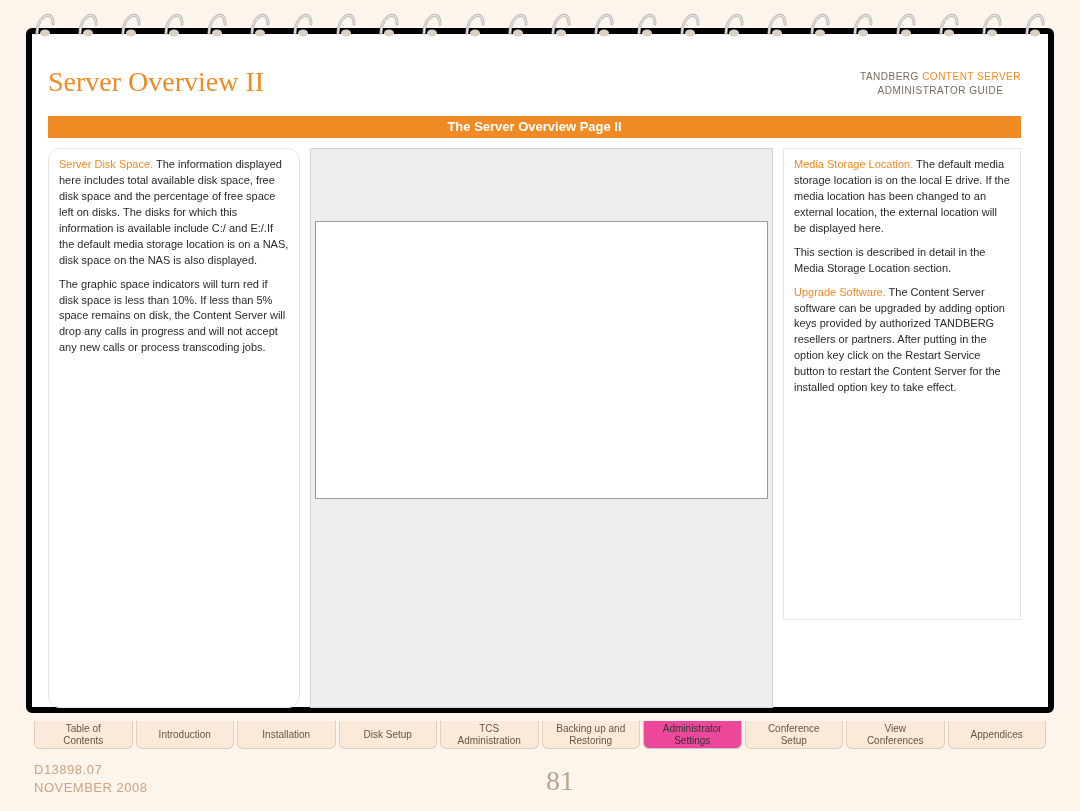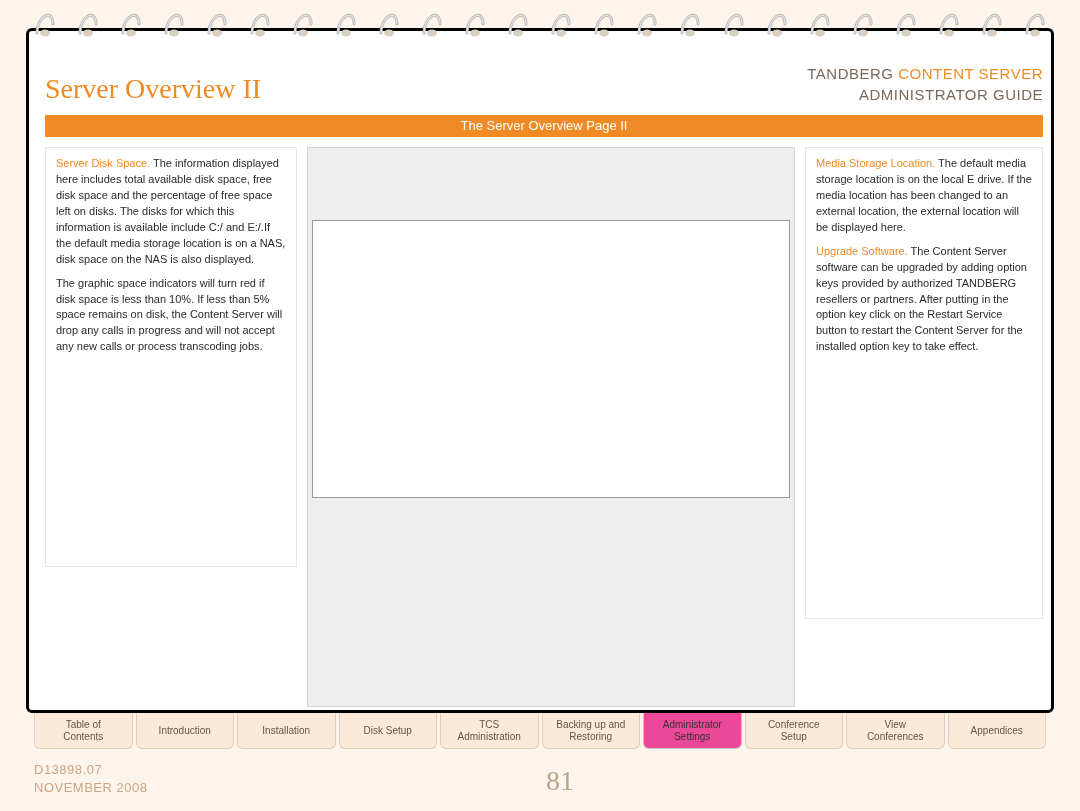--- a/index.html
+++ b/index.html
@@ -22,86 +22,87 @@
     z-index: 10;
   }
   .spiral svg { width: 30px; height: 40px; }
   .page {
     position: absolute;
     top: 28px;
     left: 26px;
     right: 26px;
     bottom: 98px;
     background: #ffffff;
-    border: 3px solid #000000;
+    border: 6px solid #000000;
     border-radius: 6px;
-    padding: 32px 4px 12px 12px;
+    padding: 32px 23px 12px 12px;
   }
   .header-row {
     display: flex;
     justify-content: space-between;
     align-items: flex-end;
     padding: 0 4px 10px 4px;
   }
   .title {
     color: #f08a24;
     font-size: 28px;
     font-weight: normal;
     font-family: Georgia, 'Times New Roman', serif;
   }
   .brand {
-    text-align: right;
-    font-size: 15px;
+    text-align: center;
+    font-size: 10px;
     letter-spacing: 0.5px;
     color: #7a6a5c;
     line-height: 1.4;
   }
   .brand .orange { color: #f08a24; }
   .orange-bar {
     background: #f08a24;
     color: #ffffff;
     text-align: center;
     font-size: 13px;
     height: 22px;
     line-height: 22px;
-    margin: 0 4px 10px 4px;
+    margin: 8px 4px 10px 4px;
+    font-weight: bold;
   }
   .columns {
     display: flex;
     gap: 10px;
     padding: 0 4px;
   }
   .col {
     background: #ffffff;
     border: 1px solid #e6e6e6;
     padding: 8px 10px;
     font-size: 11px;
     line-height: 1.45;
     color: #2a2a2a;
   }
-  .col-left { width: 252px; height: 420px; }
+  .col-left { width: 252px; height: 560px; border-radius: 12px; }
   .col-mid  { flex: 1; height: 560px; background: #eeeeee; border: 1px solid #d4d4d4; position: relative; }
   .col-right{ width: 238px; height: 472px; }
   .col p { margin-bottom: 8px; }
   .label { color: #f08a24; }
   .screenshot-box {
     position: absolute;
     top: 72px;
     left: 4px;
     right: 4px;
     height: 278px;
     background: #ffffff;
     border: 1px solid #9a9a9a;
   }
   .tabs-row {
     position: absolute;
     bottom: 62px;
     left: 34px;
     right: 34px;
-    height: 36px;
+    height: 28px;
     display: flex;
     gap: 3px;
   }
   .tab {
     flex: 1;
     background: #fbe9da;
     border: 1px solid #e2cdb9;
     border-top: none;
     border-radius: 0 0 6px 6px;
     font-size: 10px;
@@ -287,20 +288,21 @@
       <p><span class="label">Server Disk Space.</span><span> The information displayed here includes total available disk space, free disk space and the percentage of free space left on disks. The disks for which this information is available include C:/ and E:/.If the default media storage location is on a NAS, disk space on the NAS is also displayed.</span></p>
       <p>The graphic space indicators will turn red if disk space is less than 10%. If less than 5% space remains on disk, the Content Server will drop any calls in progress and will not accept any new calls or process transcoding jobs.</p>
     </div>
 
     <div class="col-mid">
       <div class="screenshot-box"></div>
     </div>
 
     <div class="col col-right">
       <p><span class="label">Media Storage Location.</span><span> The default media storage location is on the local E drive. If the media location has been changed to an external location, the external location will be displayed here.</span></p>
+      <p>This section is described in detail in the Media Storage Location section.</p>
       <p><span class="label">Upgrade Software.</span><span> The Content Server software can be upgraded by adding option keys provided by authorized TANDBERG resellers or partners. After putting in the option key click on the Restart Service button to restart the Content Server for the installed option key to take effect.</span></p>
     </div>
   </div>
 </div>
 
 <div class="tabs-row">
     <div class="tab">Table of<br>Contents</div>
     <div class="tab">Introduction</div>
     <div class="tab">Installation</div>
     <div class="tab">Disk Setup</div>

